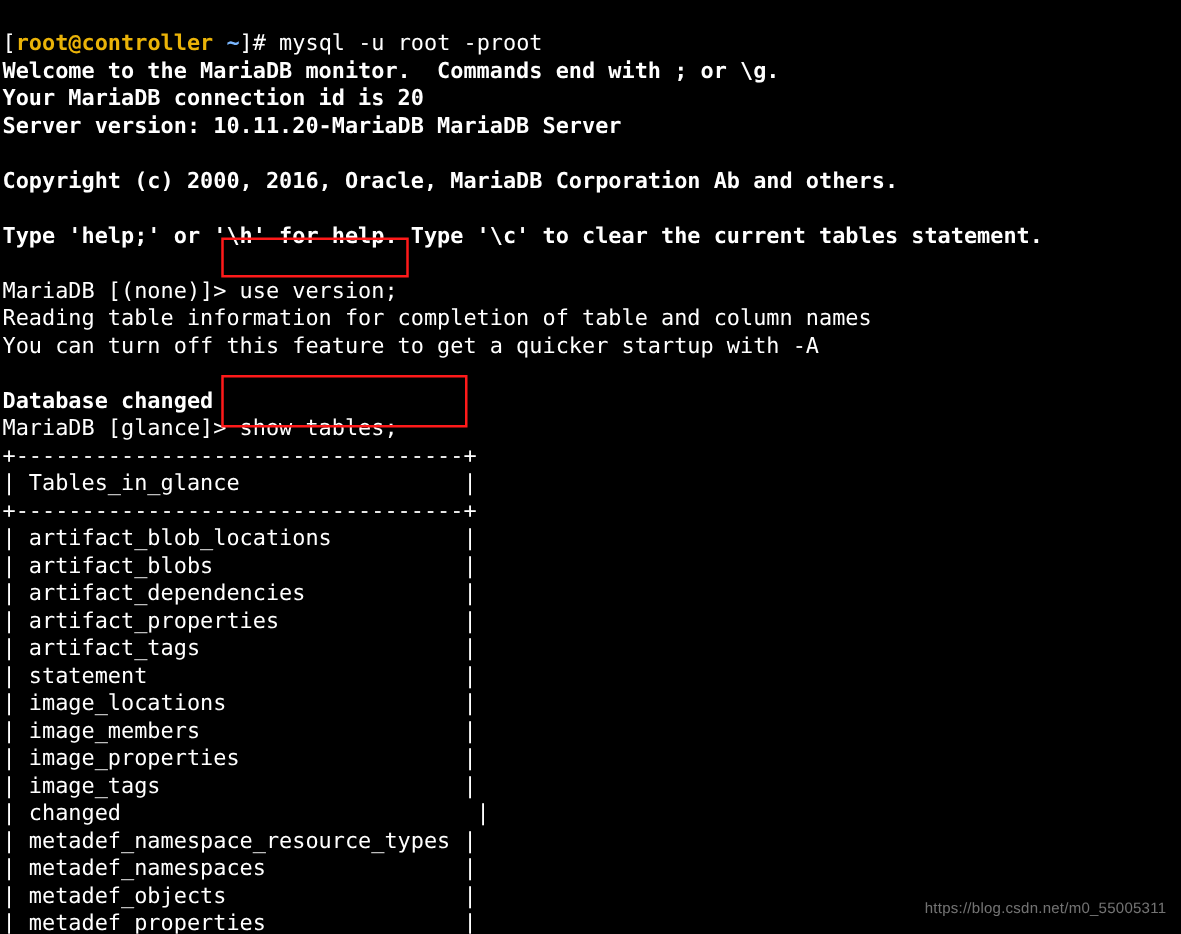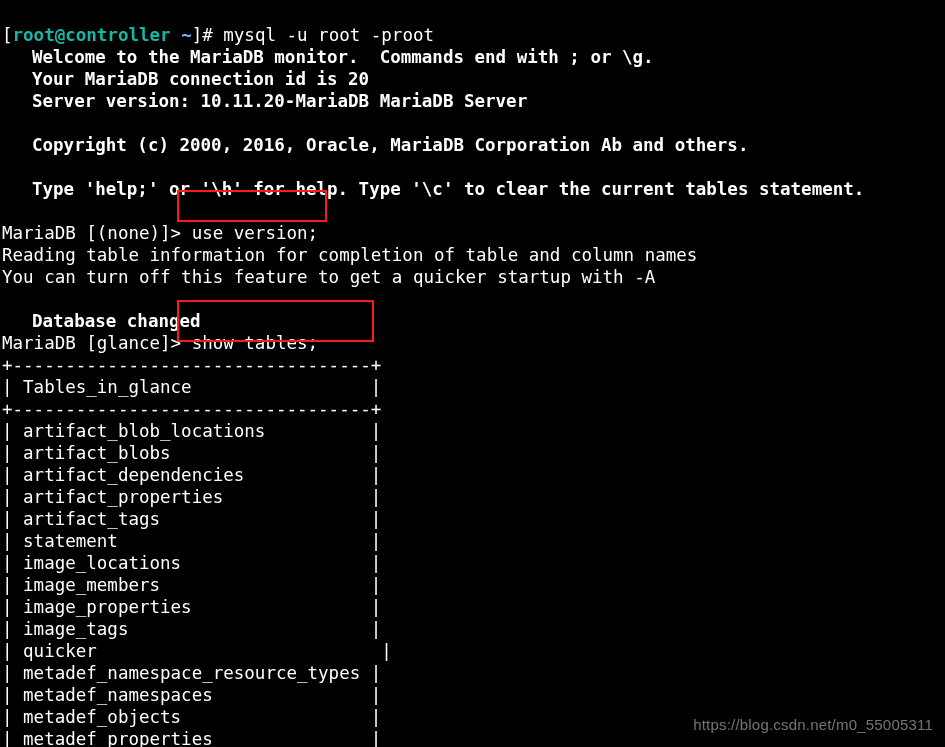--- a/index.html
+++ b/index.html
@@ -14,39 +14,39 @@
   .terminal {
     font-family: "DejaVu Sans Mono", "Liberation Mono", "Courier New", monospace;
     font-size: 17.5px;
     line-height: 22px;
     color: #ffffff;
     white-space: pre;
     padding: 2px 0 0 2px;
     position: relative;
   }
   .prompt-open  { color: #ffffff; }
-  .prompt-user  { color: #14b8a6; font-weight: bold; }
+  .prompt-user  { color: #eab308; font-weight: bold; }
   .prompt-tilde { color: #7ab7ff; font-weight: bold; }
   .prompt-close { color: #ffffff; }
-  .bold { font-weight: bold; margin-left: 30px; }
+  .bold { font-weight: bold; }
 
   .redbox {
     position: absolute;
     border: 2px solid #ff1a1a;
     pointer-events: none;
     box-sizing: border-box;
   }
 
   .watermark {
     position: absolute;
     right: 12px;
     bottom: 14px;
     color: rgba(210,210,210,0.55);
     font-family: Arial, Helvetica, sans-serif;
-    font-size: 15px;
+    font-size: 12px;
     letter-spacing: 0.2px;
     pointer-events: none;
   }
 </style>
 </head>
 <body>
 
 <div class="terminal">
 <span><span class="prompt-open">[</span><span class="prompt-user">root@controller</span><span> </span><span class="prompt-tilde">~</span><span class="prompt-close">]# </span><span>mysql -u root -proot</span></span>
 <span class="bold">Welcome to the MariaDB monitor.  Commands end with ; or \g.</span>
@@ -69,21 +69,21 @@
 <span>| artifact_blob_locations          |</span>
 <span>| artifact_blobs                   |</span>
 <span>| artifact_dependencies            |</span>
 <span>| artifact_properties              |</span>
 <span>| artifact_tags                    |</span>
 <span>| statement                        |</span>
 <span>| image_locations                  |</span>
 <span>| image_members                    |</span>
 <span>| image_properties                 |</span>
 <span>| image_tags                       |</span>
-<span>| quicker                           |</span>
+<span>| changed                           |</span>
 <span>| metadef_namespace_resource_types |</span>
 <span>| metadef_namespaces               |</span>
 <span>| metadef_objects                  |</span>
 <span>| metadef_properties               |</span>
 
 </div>
 
 <div class="redbox" style="left:177px; top:190px; width:150px; height:32px;"></div>
 <div class="redbox" style="left:177px; top:300px; width:197px; height:42px;"></div>
 

